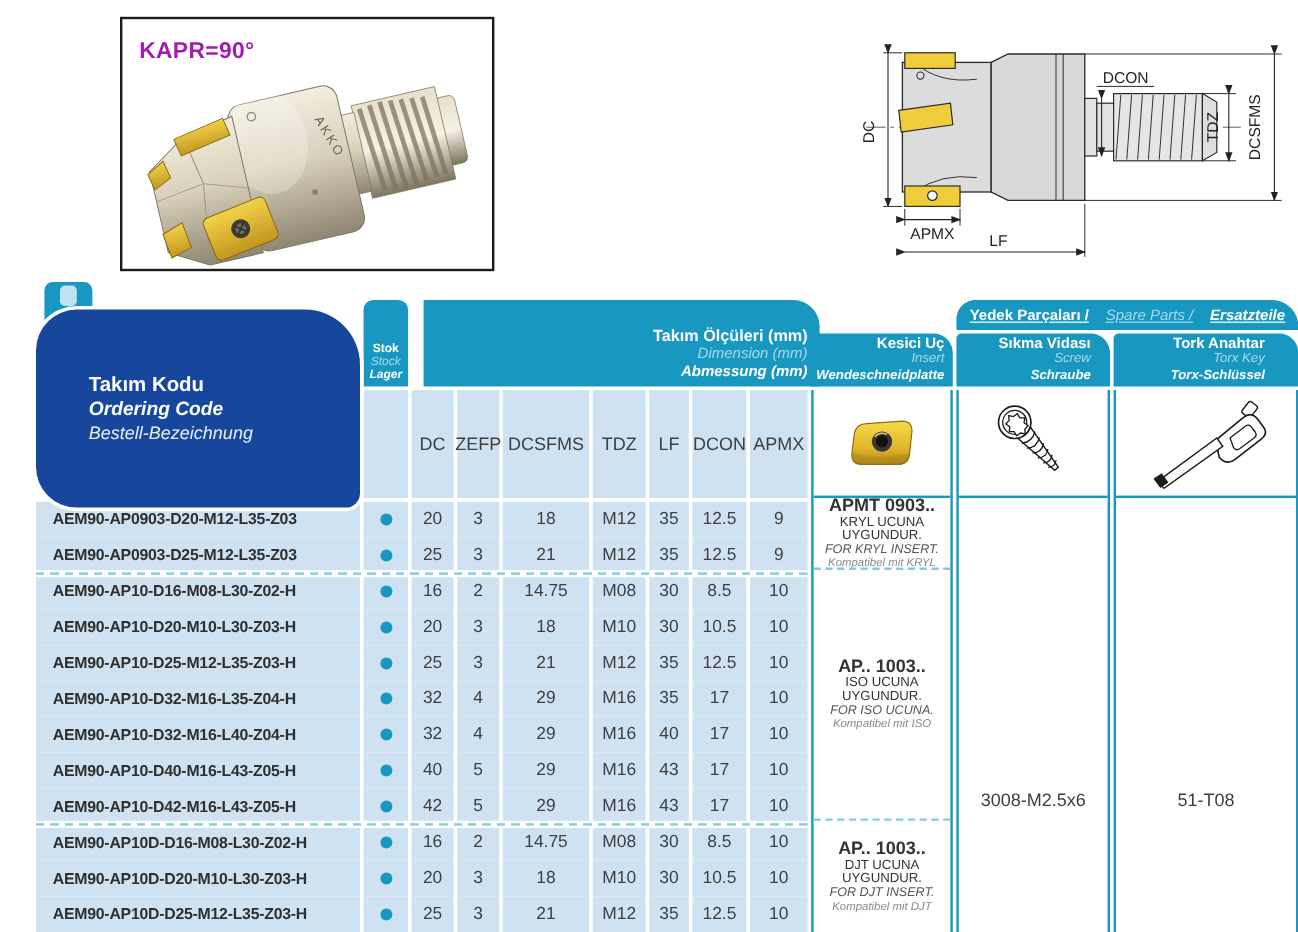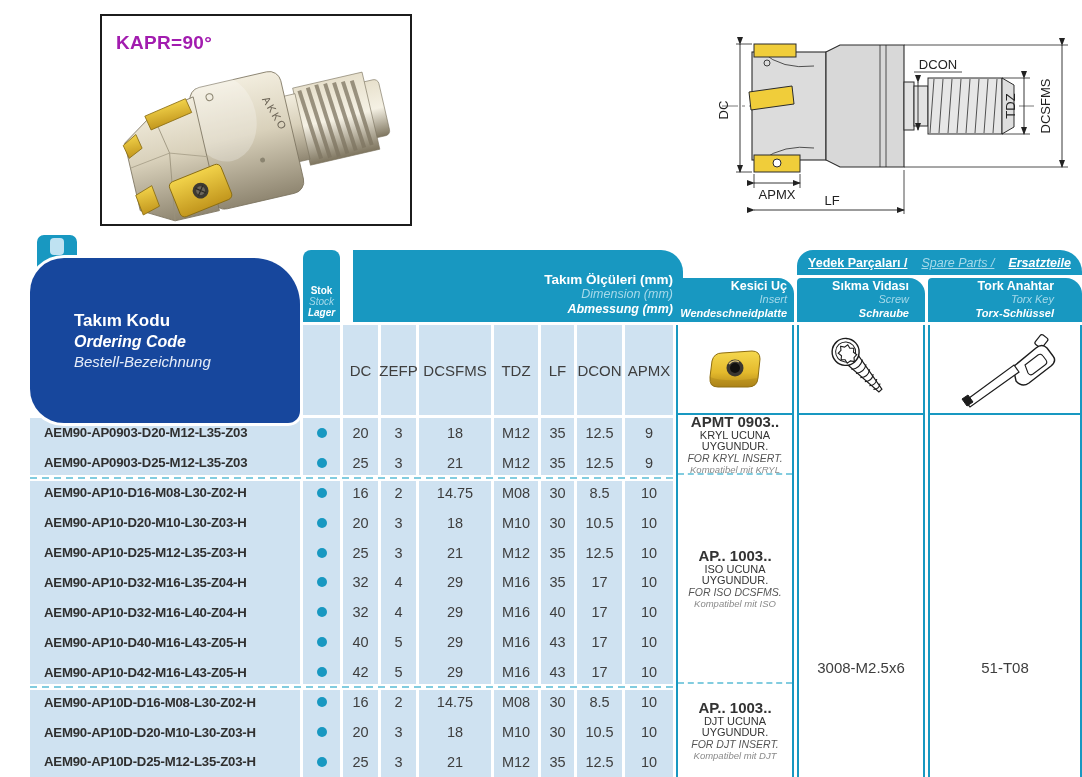--- a/index.html
+++ b/index.html
@@ -295,21 +295,21 @@
       </div>
       <div class="grp" id="grp-1">
         <div class="t1">APMT 0903..</div>
         <div class="t2">KRYL UCUNA UYGUNDUR.</div>
         <div class="t3">FOR KRYL INSERT.</div>
         <div class="t4">Kompatibel mit KRYL</div>
       </div>
       <div class="grp" id="grp-2">
         <div class="t1">AP.. 1003..</div>
         <div class="t2" style="width:70px">ISO UCUNA UYGUNDUR.</div>
-        <div class="t3">FOR ISO DCSFMS.</div>
+        <div class="t3">FOR ISO UCUNA.</div>
         <div class="t4">Kompatibel mit ISO</div>
       </div>
       <div class="grp" id="grp-3">
         <div class="t1">AP.. 1003..</div>
         <div class="t2">DJT UCUNA UYGUNDUR.</div>
         <div class="t3">FOR DJT INSERT.</div>
         <div class="t4">Kompatibel mit DJT</div>
       </div>
     </div>
 

